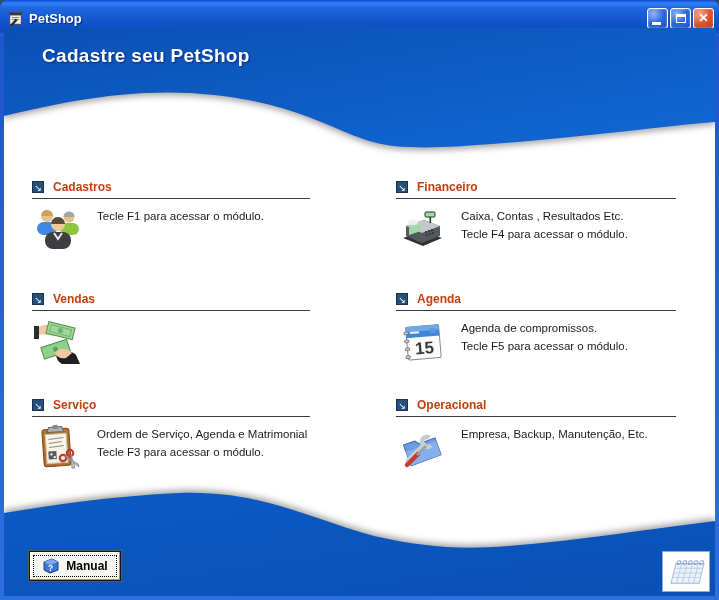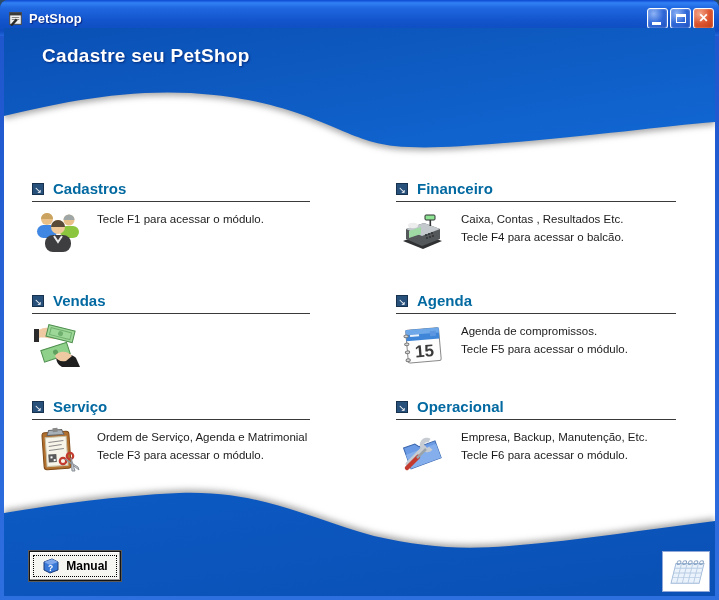--- a/index.html
+++ b/index.html
@@ -32,21 +32,21 @@
   .content{position:absolute;top:28px;left:4px;right:4px;bottom:4px;background:#fff;overflow:hidden;}
   .wave-top{position:absolute;top:0;left:0;filter:drop-shadow(0 3px 3px rgba(95,95,95,.55));}
   .wave-bottom{position:absolute;bottom:0;left:0;filter:drop-shadow(0 -3px 3px rgba(95,95,95,.55));}
   .page-title{position:absolute;top:17px;left:18px;color:#fff;font-size:19px;font-weight:bold;
     letter-spacing:.3px;text-shadow:1px 1px 2px rgba(0,20,90,.65);margin-left:20px;}
   
   .section{position:absolute;width:278px;cursor:pointer;}
   .sec-header{display:flex;align-items:center;gap:9px;border-bottom:1px solid #3a3a3a;padding-bottom:4px;}
   .bullet{width:12px;height:12px;background:#27507B;color:#fff;font-size:9px;line-height:12px;
     text-align:center;flex:none;border:1px solid #16324F;}
-  .sec-title{font-size:15px;font-weight:bold;color:#0369a1;text-align:center;}
+  .sec-title{font-size:12px;font-weight:bold;color:#c2410c;text-align:center;}
   .sec-body{display:flex;gap:15px;margin-top:6px;padding-left:2px;align-items:flex-start;}
   .sec-icon{width:48px;height:48px;flex:none;}
   .sec-icon svg{width:48px;height:48px;display:block;}
   .sec-text{font-size:11.5px;color:#1b1b1b;line-height:16px;padding-top:3px;}
   .sec-text .l1{margin-bottom:2px;}
   #sec-cadastros{left:28px;top:152px;}
   #sec-financeiro{left:392px;top:152px;width:280px;}
   #sec-vendas{left:28px;top:264px;}
   #sec-agenda{left:392px;top:264px;width:280px;}
   #sec-servicos{left:28px;top:370px;}
@@ -159,21 +159,21 @@
                 <circle cx="31" cy="26" r="1"></circle>
                 <circle cx="34" cy="25" r="1"></circle>
                 <circle cx="29" cy="30" r="1"></circle>
                 <circle cx="32" cy="29" r="1"></circle>
                 <circle cx="35" cy="28" r="1"></circle>
               </g>
           </svg>
         </span>
         <div class="sec-text">
           <div class="l1">Caixa,  Contas , Resultados Etc.</div>
-          <div class="l2">Tecle F4 para acessar o balcão.</div>
+          <div class="l2">Tecle F4 para acessar o módulo.</div>
         </div>
       </div>
     </div>
 
     <div class="section" id="sec-vendas">
       <div class="sec-header">
         <span class="bullet">↘</span>
         <span class="sec-title">Vendas</span>
       </div>
       <div class="sec-body">
@@ -276,21 +276,20 @@
               <path d="M8,23 h32 v15 h-32 z" fill="#85AFEC"></path>
             </g>
             <path d="M10,38 L26,22" stroke="#C7CCD2" stroke-width="5" stroke-linecap="round"></path>
             <circle cx="29" cy="19" r="5" fill="none" stroke="#C7CCD2" stroke-width="4.5" stroke-dasharray="22 9" transform="rotate(40 29 19)"></circle>
             <path d="M9,42 L20,31" stroke="#C23B2E" stroke-width="4.5" stroke-linecap="round"></path>
             <path d="M19,32 L28,23" stroke="#9AA2AA" stroke-width="2.5"></path>
           </svg>
         </span>
         <div class="sec-text">
           <div class="l1">Empresa, Backup, Manutenção, Etc.</div>
-          <div class="l2">Tecle F6 para acessar o módulo.</div>
         </div>
       </div>
     </div>
 
     <button class="manual-btn">
       <span class="manual-focus">
         <svg width="18" height="16" viewBox="0 0 18 16">
           <path d="M2,4 L10,1 L16,4 L16,12 L8,15 L2,12 Z" fill="#3A78D8" stroke="#1A3A78"></path>
           <path d="M2,4 L10,1 L16,4 L8,7 Z" fill="#7FA8EC"></path>
           <text x="8.5" y="13" font-size="8.5" font-weight="bold" fill="#fff" text-anchor="middle">?</text>

